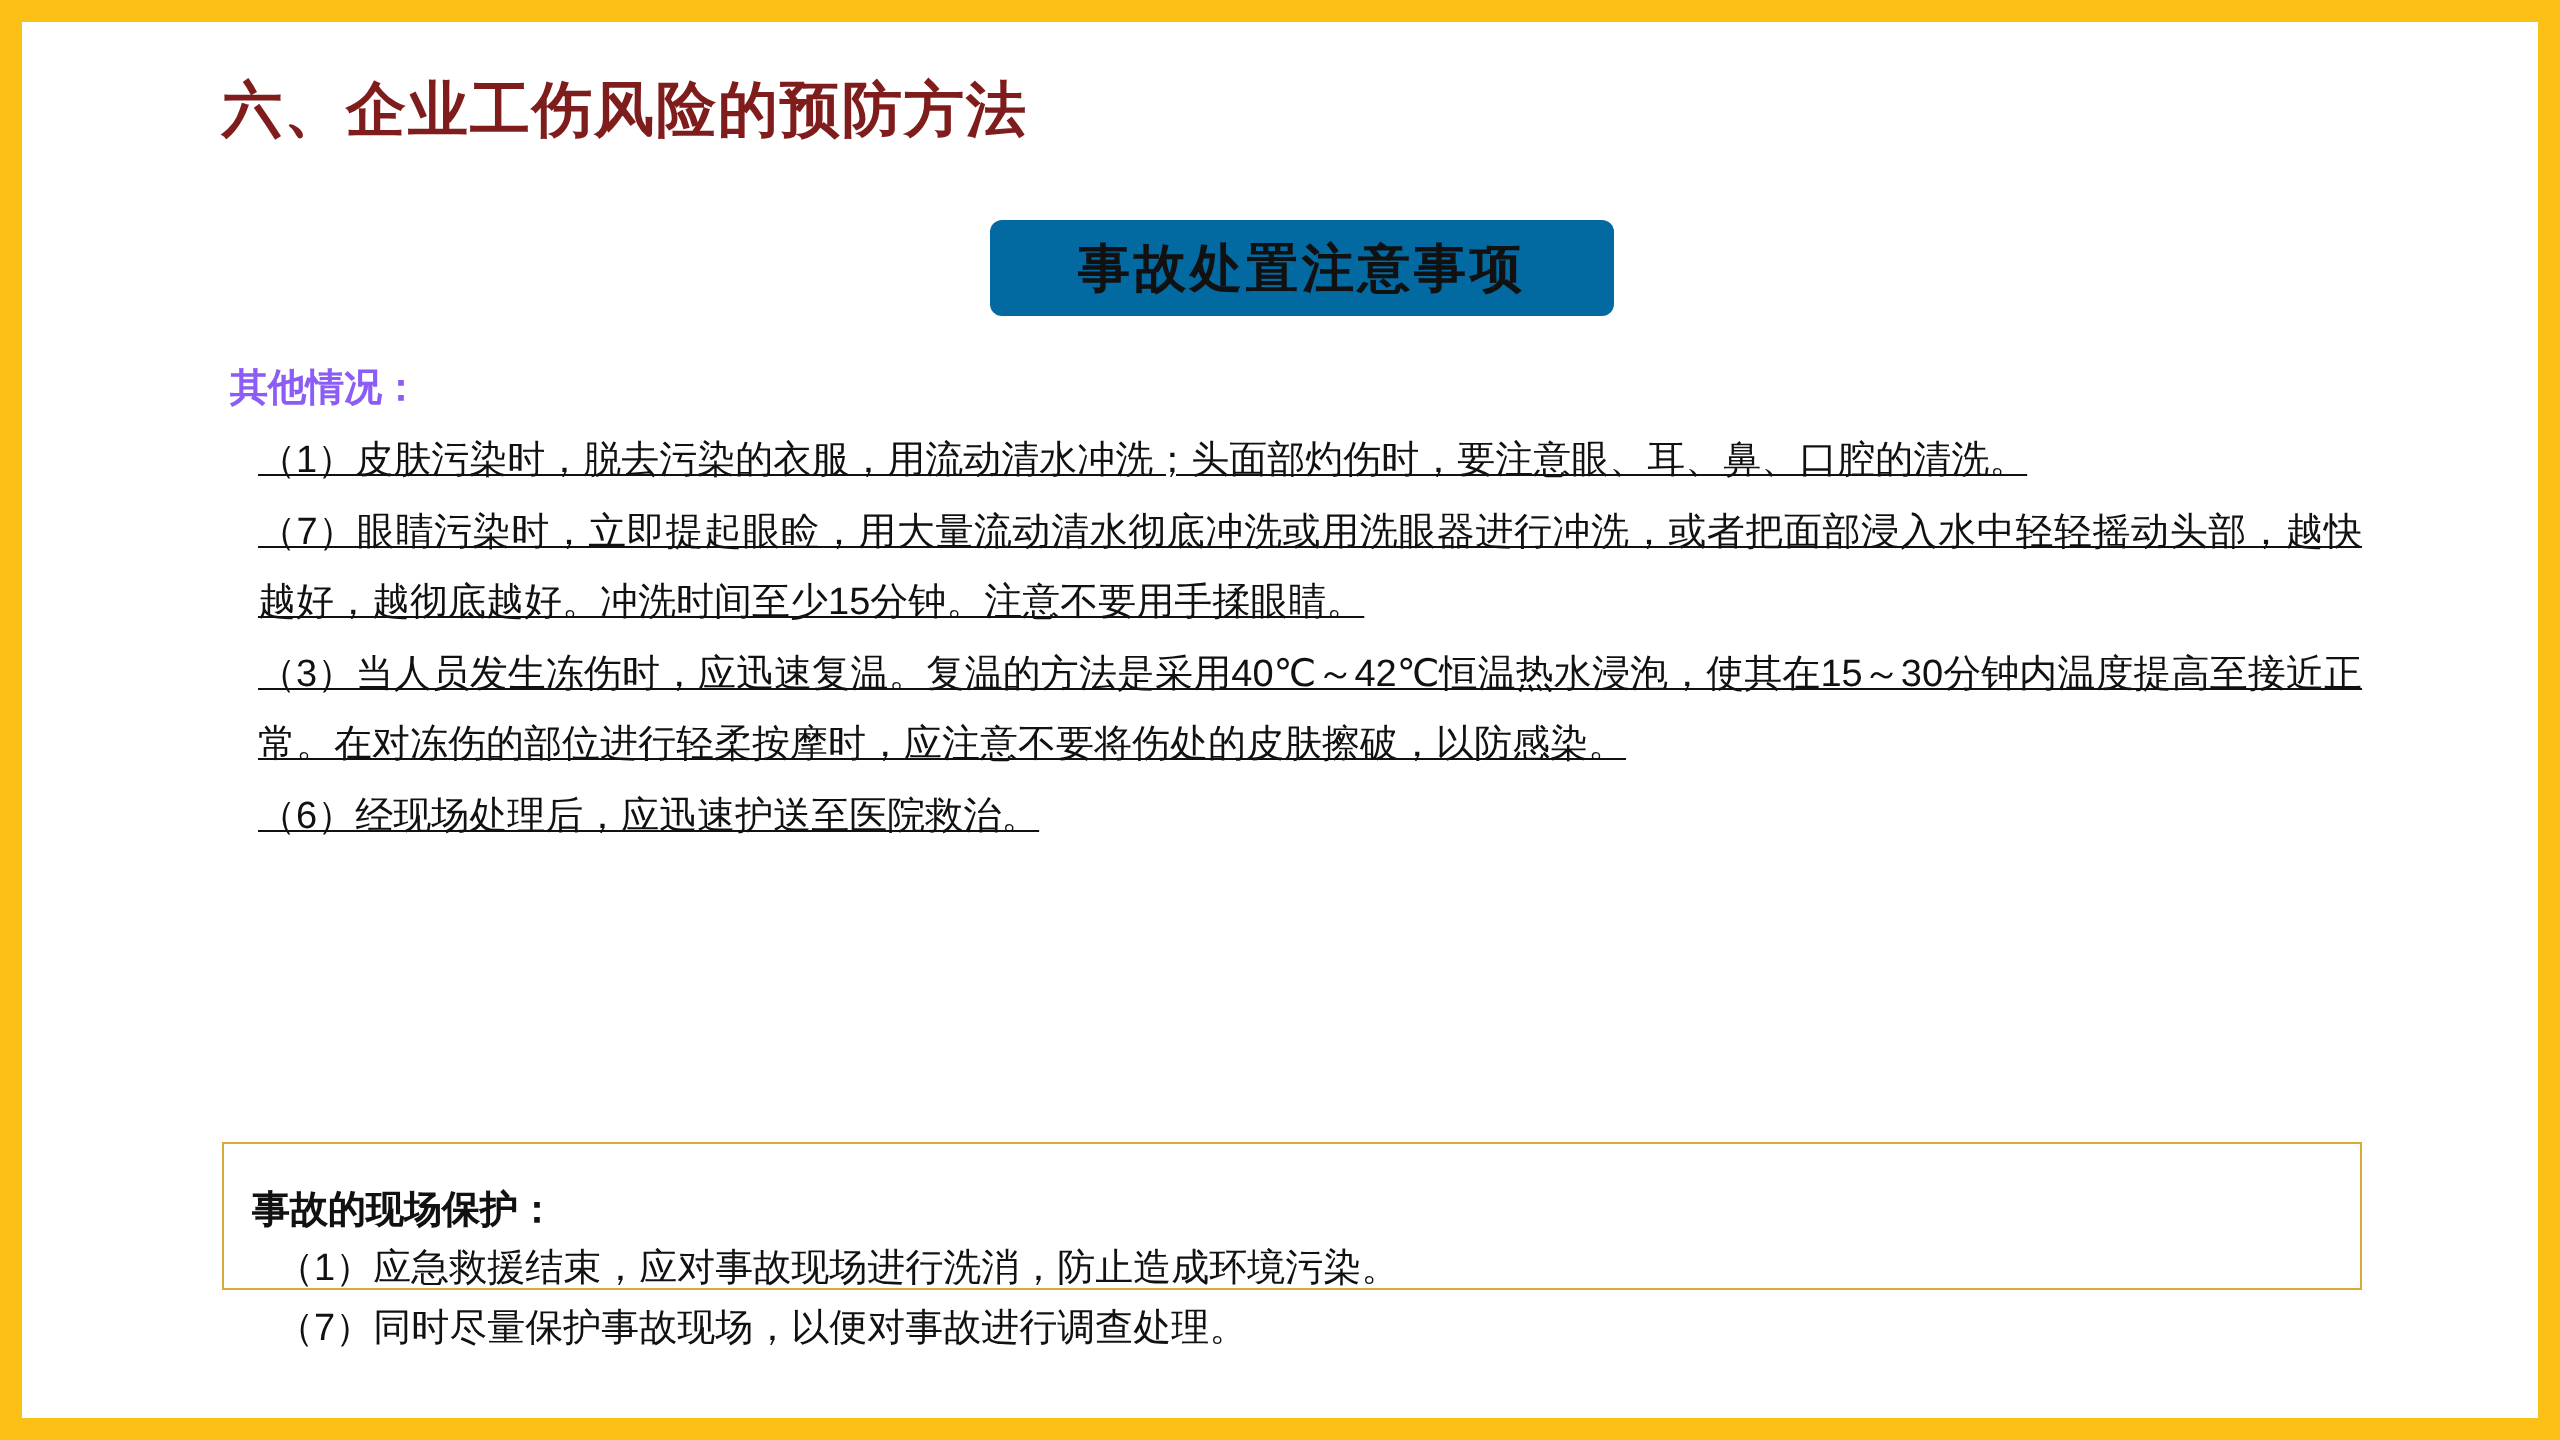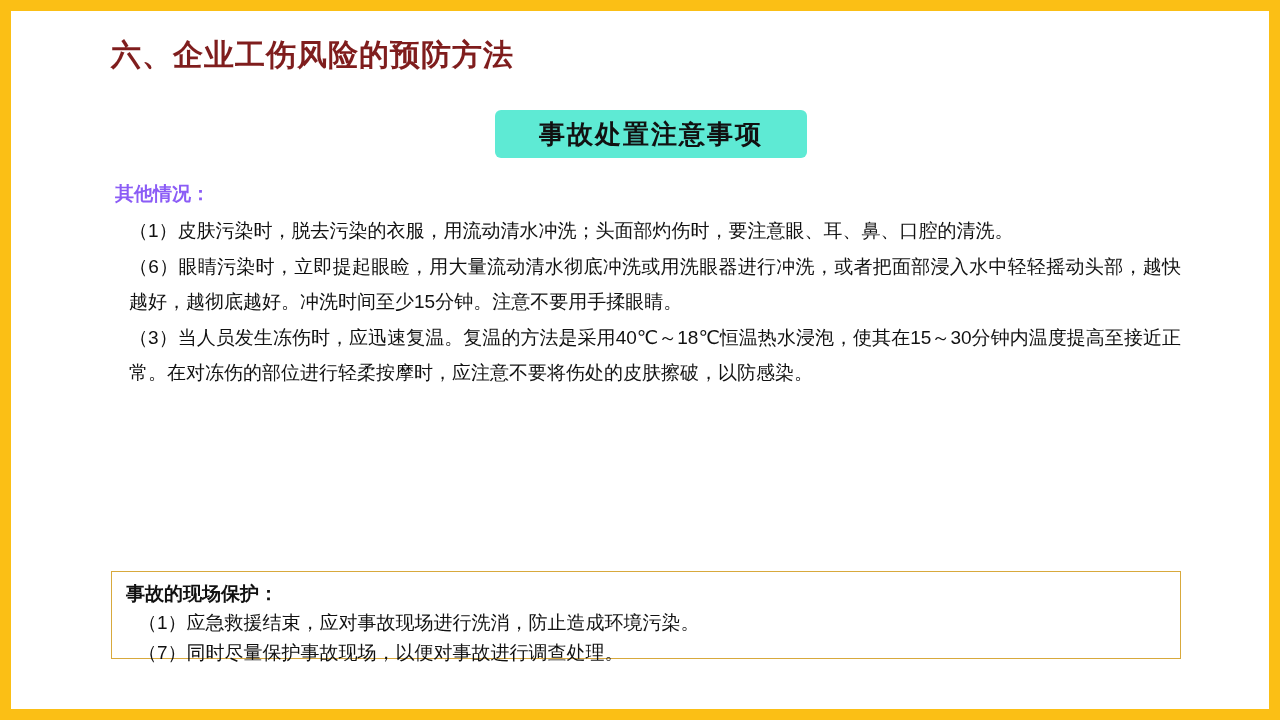--- a/index.html
+++ b/index.html
@@ -43,21 +43,21 @@
     letter-spacing: 1px;
     white-space: nowrap;
   }
 
   .banner {
     position: absolute;
     left: 484px;
     top: 99px;
     width: 312px;
     height: 48px;
-    background: #5eead4;
+    background: #0369a1;
     border-radius: 6px;
     display: flex;
     align-items: center;
     justify-content: center;
   }
   .banner-text {
     font-size: 26px;
     font-weight: bold;
     color: #111111;
     letter-spacing: 2px;
@@ -84,32 +84,33 @@
     font-size: 19px;
     line-height: 35px;
     color: #111111;
     text-indent: 0;
     margin: 0 0 1px 0;
     text-align: justify;
   }
   .para-indent {
     padding-left: 18px;
     text-indent: 0;
+    text-decoration: underline;
   }
 
   .note-box {
     position: absolute;
     left: 100px;
     top: 560px;
     width: 1070px;
-    height: 88px;
+    height: 74px;
     box-sizing: border-box;
     border: 1px solid #d8a93c;
     background: #ffffff;
-    padding: 8px 10px 6px 14px;
+    padding: 20px 10px 6px 14px;
   }
   .note-title {
     font-size: 19px;
     font-weight: bold;
     color: #111111;
     line-height: 28px;
   }
   .note-line {
     font-size: 19px;
     color: #111111;
@@ -126,22 +127,23 @@
     <div class="slide-title">六、企业工伤风险的预防方法</div>
 
     <div class="banner">
       <span class="banner-text">事故处置注意事项</span>
     </div>
 
     <div class="section-label">其他情况：</div>
 
     <div class="body-block">
       <p class="para para-indent">（1）皮肤污染时，脱去污染的衣服，用流动清水冲洗；头面部灼伤时，要注意眼、耳、鼻、口腔的清洗。</p>
-      <p class="para para-indent">（6）眼睛污染时，立即提起眼睑，用大量流动清水彻底冲洗或用洗眼器进行冲洗，或者把面部浸入水中轻轻摇动头部，越快越好，越彻底越好。冲洗时间至少15分钟。注意不要用手揉眼睛。</p>
-      <p class="para para-indent">（3）当人员发生冻伤时，应迅速复温。复温的方法是采用40℃～18℃恒温热水浸泡，使其在15～30分钟内温度提高至接近正常。在对冻伤的部位进行轻柔按摩时，应注意不要将伤处的皮肤擦破，以防感染。</p>
+      <p class="para para-indent">（7）眼睛污染时，立即提起眼睑，用大量流动清水彻底冲洗或用洗眼器进行冲洗，或者把面部浸入水中轻轻摇动头部，越快越好，越彻底越好。冲洗时间至少15分钟。注意不要用手揉眼睛。</p>
+      <p class="para para-indent">（3）当人员发生冻伤时，应迅速复温。复温的方法是采用40℃～42℃恒温热水浸泡，使其在15～30分钟内温度提高至接近正常。在对冻伤的部位进行轻柔按摩时，应注意不要将伤处的皮肤擦破，以防感染。</p>
+      <p class="para para-indent">（6）经现场处理后，应迅速护送至医院救治。</p>
     </div>
 
     <div class="note-box">
       <div class="note-title">事故的现场保护：</div>
       <div class="note-line">（1）应急救援结束，应对事故现场进行洗消，防止造成环境污染。</div>
       <div class="note-line">（7）同时尽量保护事故现场，以便对事故进行调查处理。</div>
     </div>
 
   </div>
 </div>

